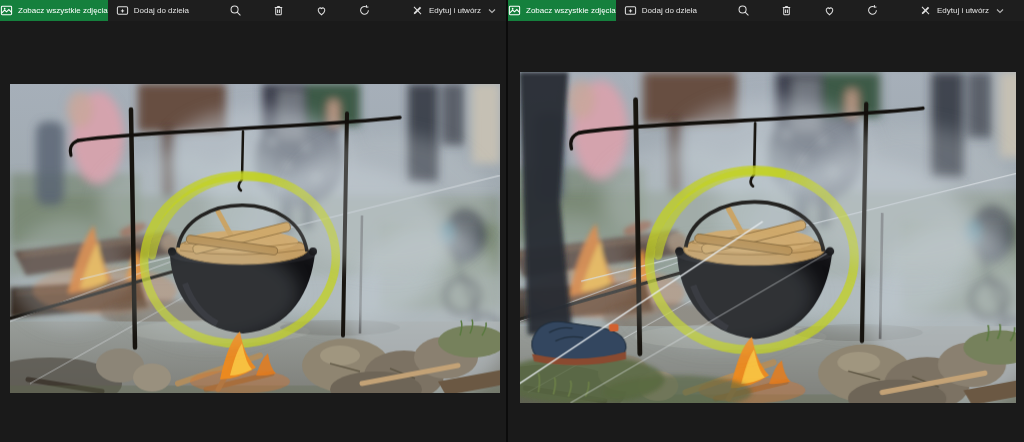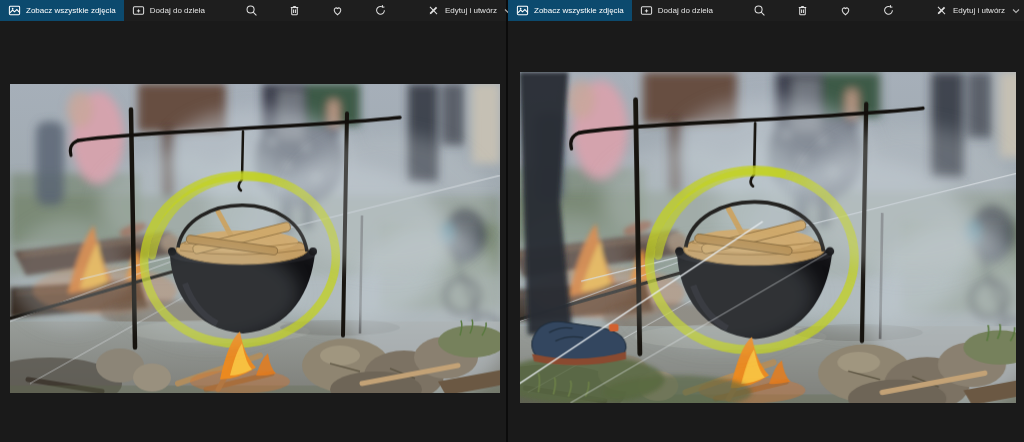--- a/index.html
+++ b/index.html
@@ -7,21 +7,21 @@
     font-family:"Liberation Sans",sans-serif}
   .stage{display:flex;width:1024px;height:442px}
   .win{position:relative;height:442px;background:#1a1a1a}
   .win-left{width:506px}
   .win-right{width:518px;border-left:2px solid #0b0b0b}
   .toolbar{position:absolute;top:0;left:0;right:0;height:21px;background:#1e1e1e;
     display:flex;align-items:stretch;z-index:5}
   .tbtn{display:flex;align-items:center;gap:5px;border:0;background:transparent;
     color:#e3e3e3;font-family:inherit;font-size:8px;padding:0 6px;cursor:pointer;white-space:nowrap}
   .tbtn svg{display:block}
-  .btn-blue{background:#0c4a6e;color:#fff;padding:0 8px}
+  .btn-blue{background:#15803d;color:#fff;padding:0 0}
   .ibtn{padding:0 8px}
   .ml-lg{margin-left:26px}.ml-md{margin-left:14px}.ml-sm{margin-left:2px}
   .chev{margin-left:2px;opacity:.85}
   .photo{position:absolute;overflow:hidden;background:#9aa4ab}
   .photo svg{width:100%;height:100%;display:block}
   .photo-left{left:10px;top:84px;width:490px;height:309px}
   .photo-right{left:12px;top:72px;width:496px;height:331px}
 </style>
 </head>
 <body>

